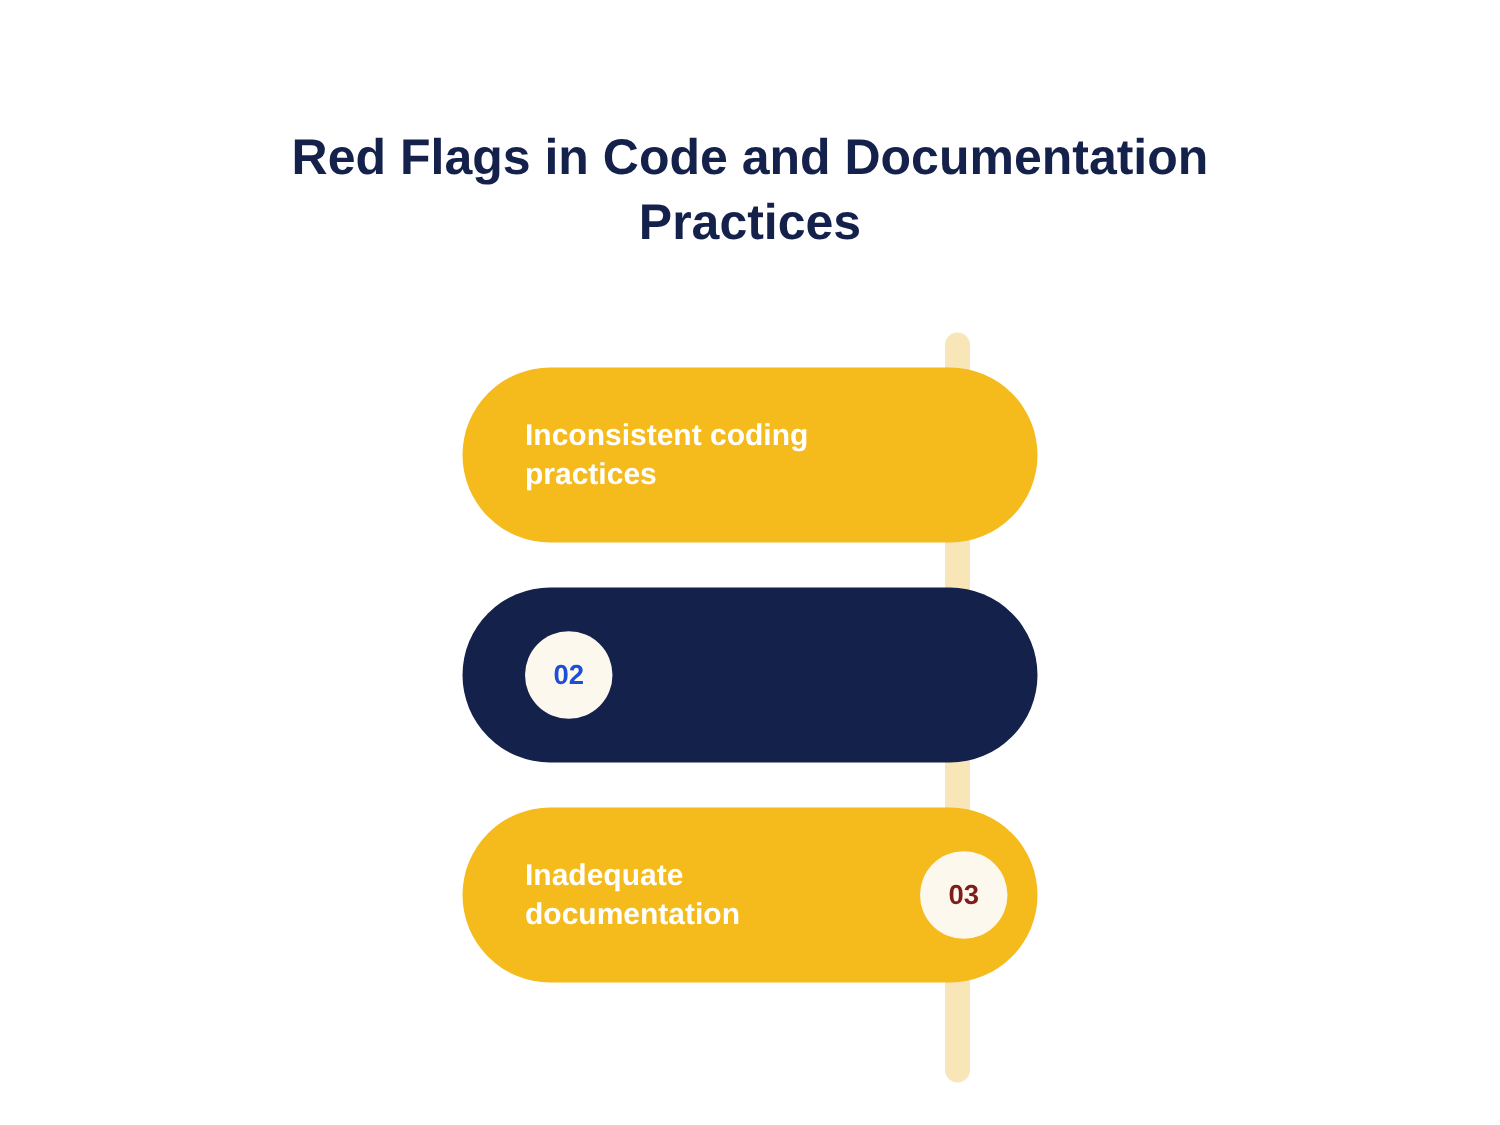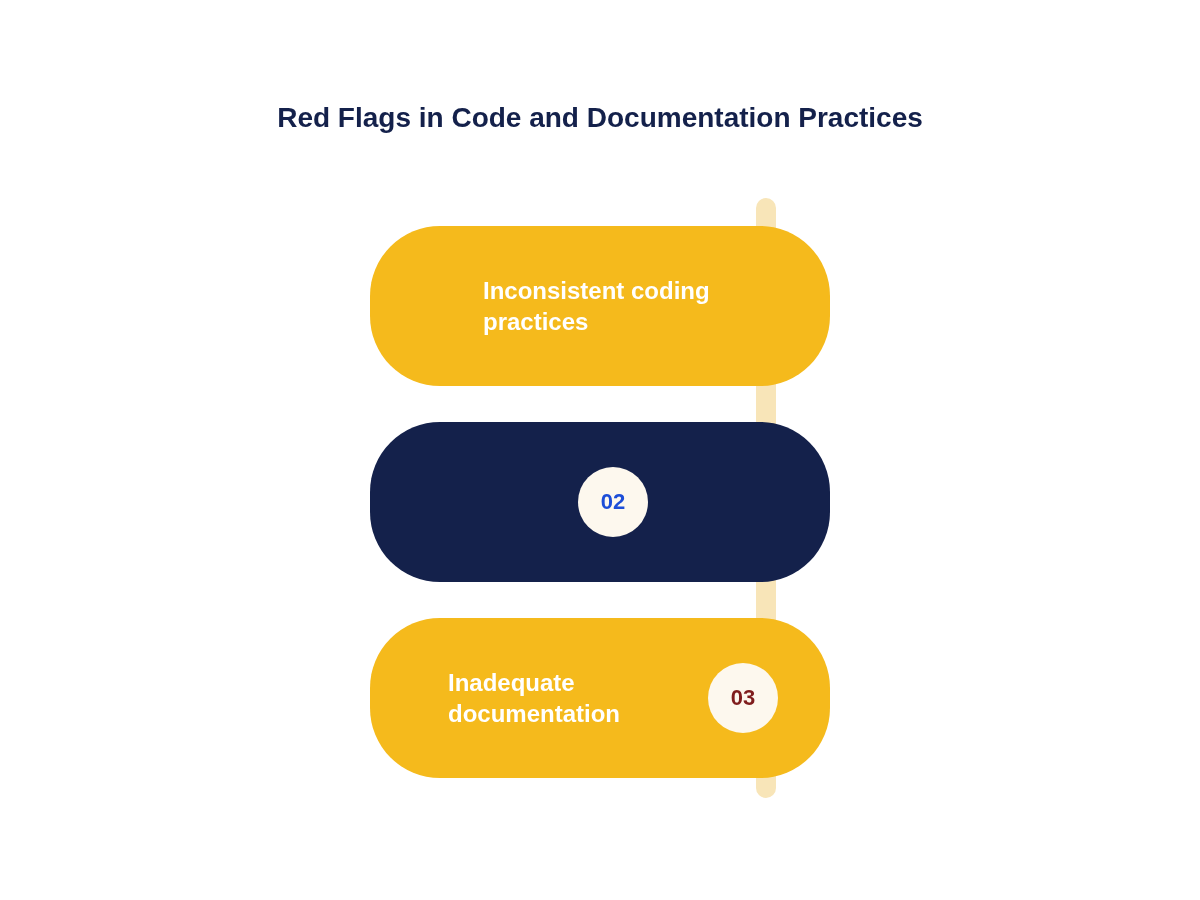--- a/index.html
+++ b/index.html
@@ -12,21 +12,21 @@
       height: 900px;
       background: #ffffff;
       font-family: -apple-system, BlinkMacSystemFont, 'Segoe UI', sans-serif;
       display: flex;
       flex-direction: column;
       align-items: center;
       padding-top: 100px;
     }
     .title {
       color: #14214b;
-      font-size: 28px;
+      font-size: 40px;
       font-weight: 700;
       text-align: center;
       line-height: 1.3;
       max-width: 800px;
       margin-bottom: 90px;
     }
     .diagram-container {
       position: relative;
       display: flex;
       flex-direction: column;
@@ -38,25 +38,25 @@
       background: #f8e5b8;
       border-radius: 10px;
       left: 386px;
       top: -28px;
       height: 600px;
       z-index: 0;
     }
     .pill {
       position: relative;
       width: 460px;
-      height: 160px;
+      height: 140px;
       border-radius: 70px;
       display: flex;
       align-items: center;
-      justify-content: center;
+      justify-content: space-between;
       padding-left: 50px;
       padding-right: 24px;
       z-index: 1;
     }
     .pill-yellow {
       background: #f5ba1c;
     }
     .pill-navy {
       background: #14214b;
     }

